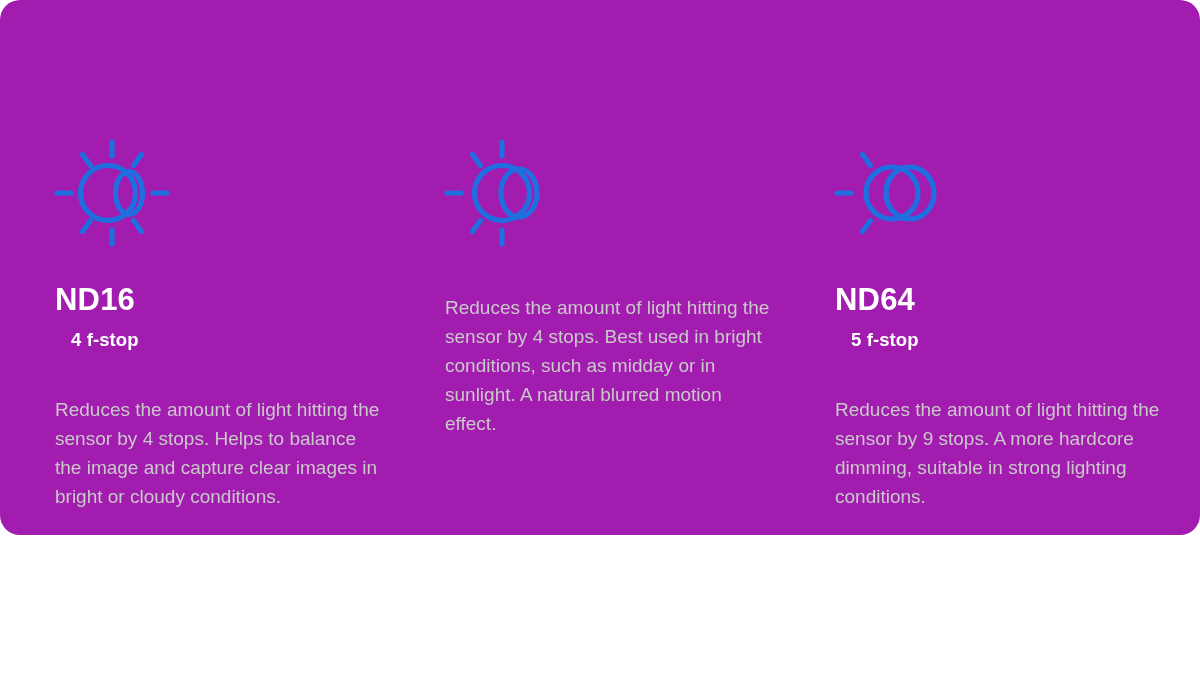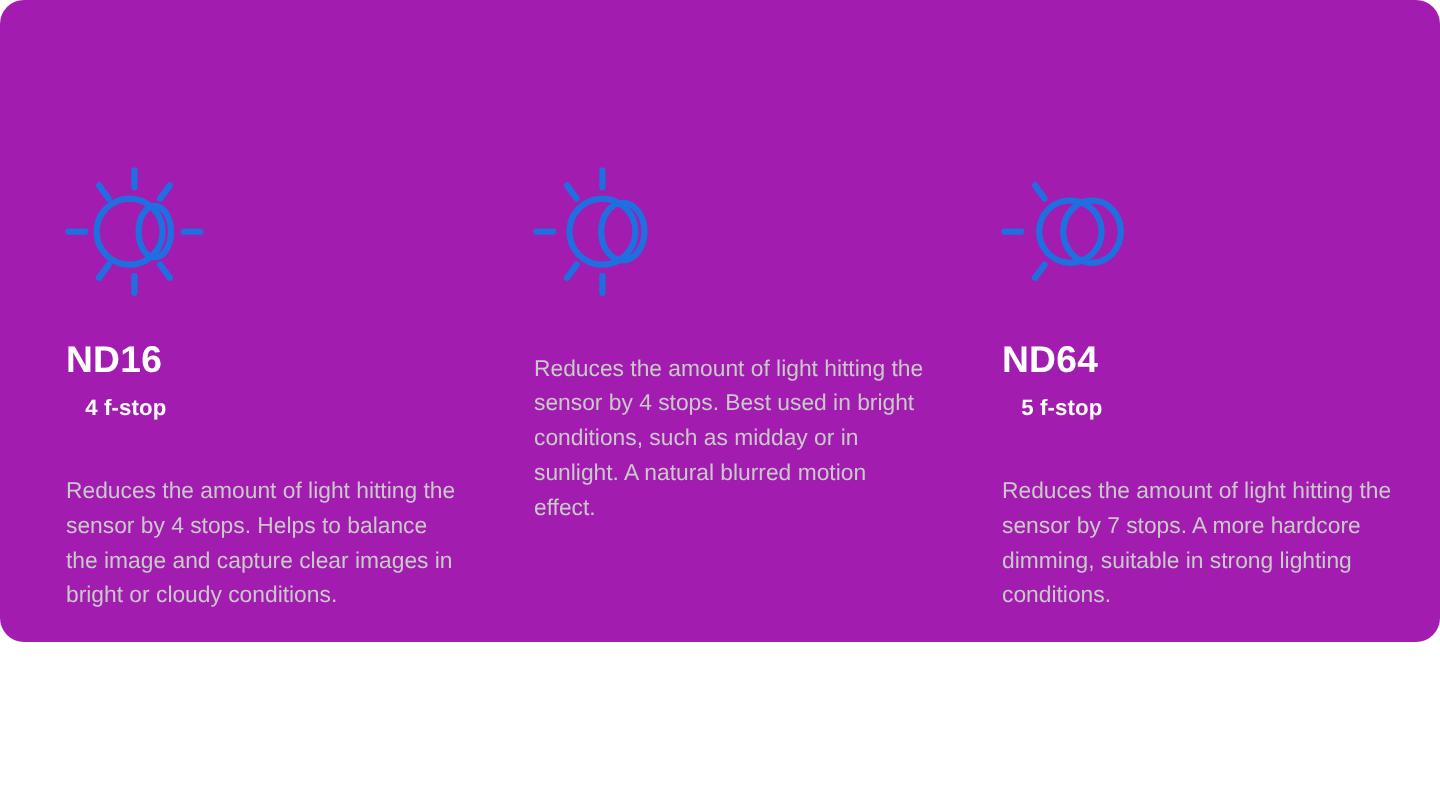--- a/index.html
+++ b/index.html
@@ -130,17 +130,17 @@
             <line x1="27.5" y1="14.5" x2="35.5" y2="25.5"></line>
             <line x1="2" y1="53" x2="16" y2="53"></line>
             <line x1="27.5" y1="91.5" x2="35.5" y2="80.5"></line>
           </g>
           <circle cx="57" cy="53" r="26" stroke="#1f6fe0" stroke-width="5.2" fill="none"></circle>
           <ellipse cx="75" cy="53" rx="24" ry="26" stroke="#1f6fe0" stroke-width="5.2" fill="none"></ellipse>
         </svg>
       </div>
       <div class="title">ND64</div>
       <div class="subtitle">5 f-stop</div>
-      <p class="desc">Reduces the amount of light hitting the sensor by 7 stops. A more hardcore dimming, suitable in strong lighting conditions.</p>
+      <p class="desc">Reduces the amount of light hitting the sensor by 9 stops. A more hardcore dimming, suitable in strong lighting conditions.</p>
     </div>
 
   </div>
 </div>
 
 </body></html>

